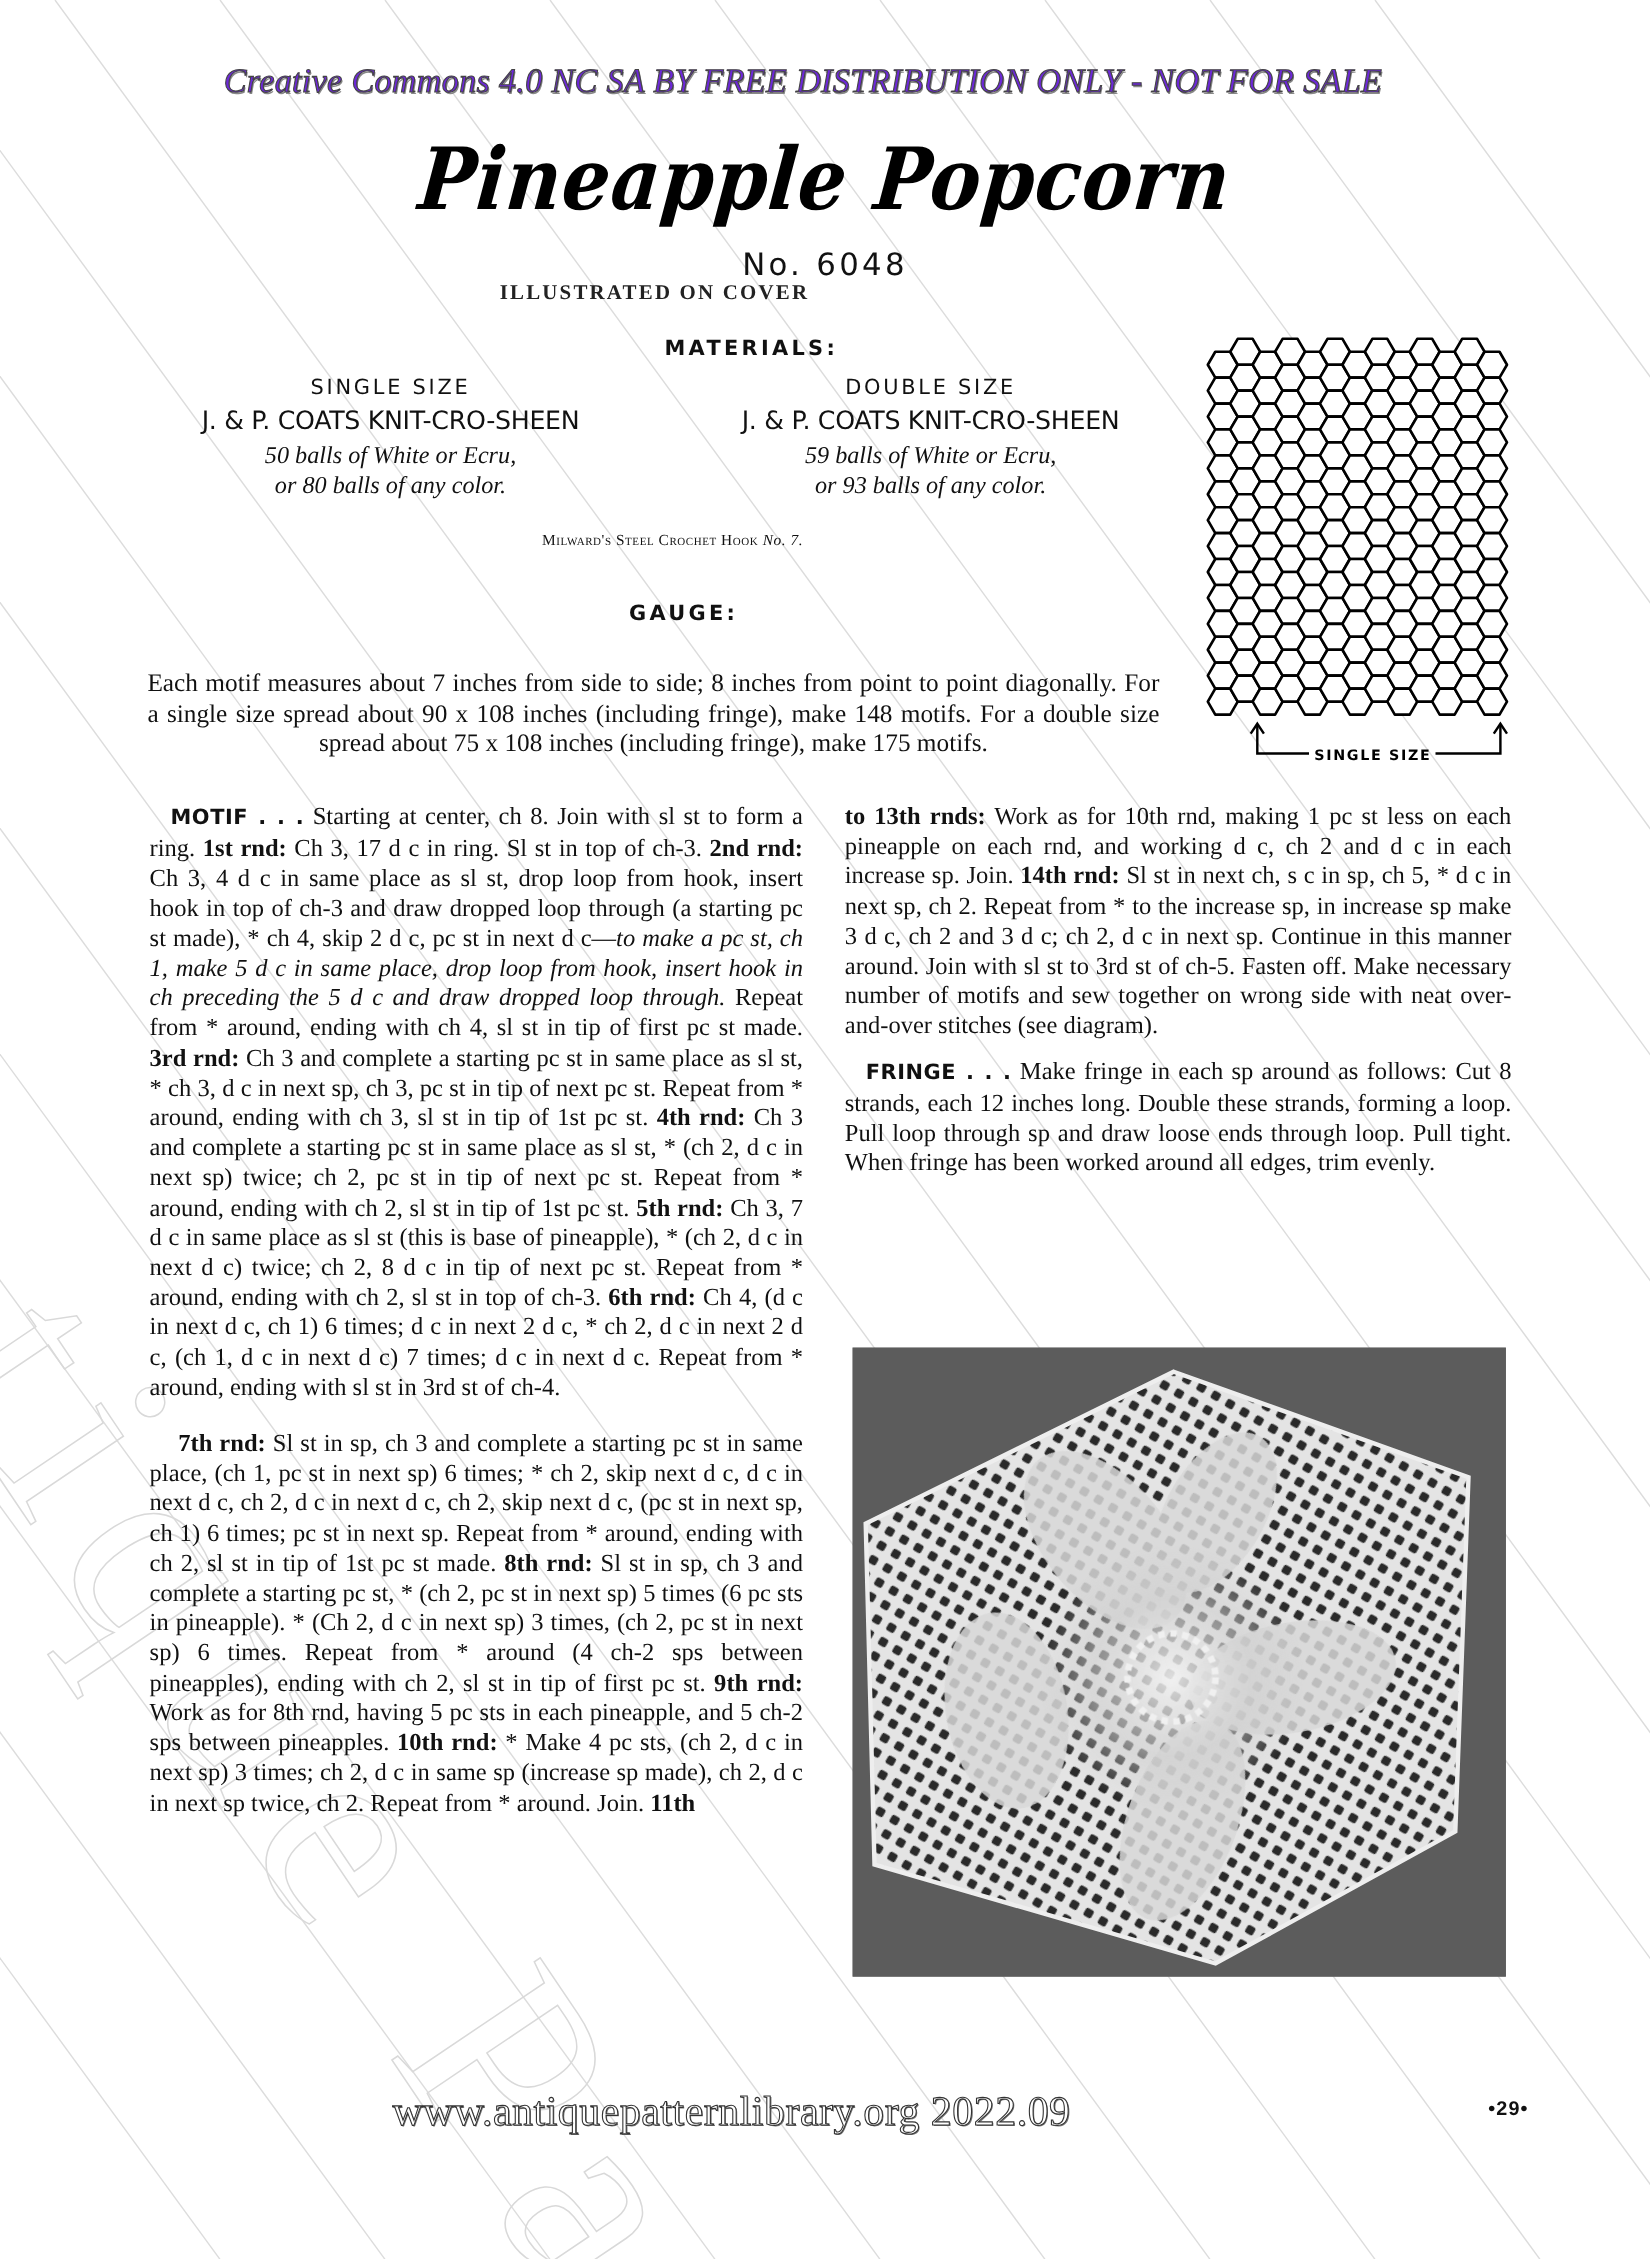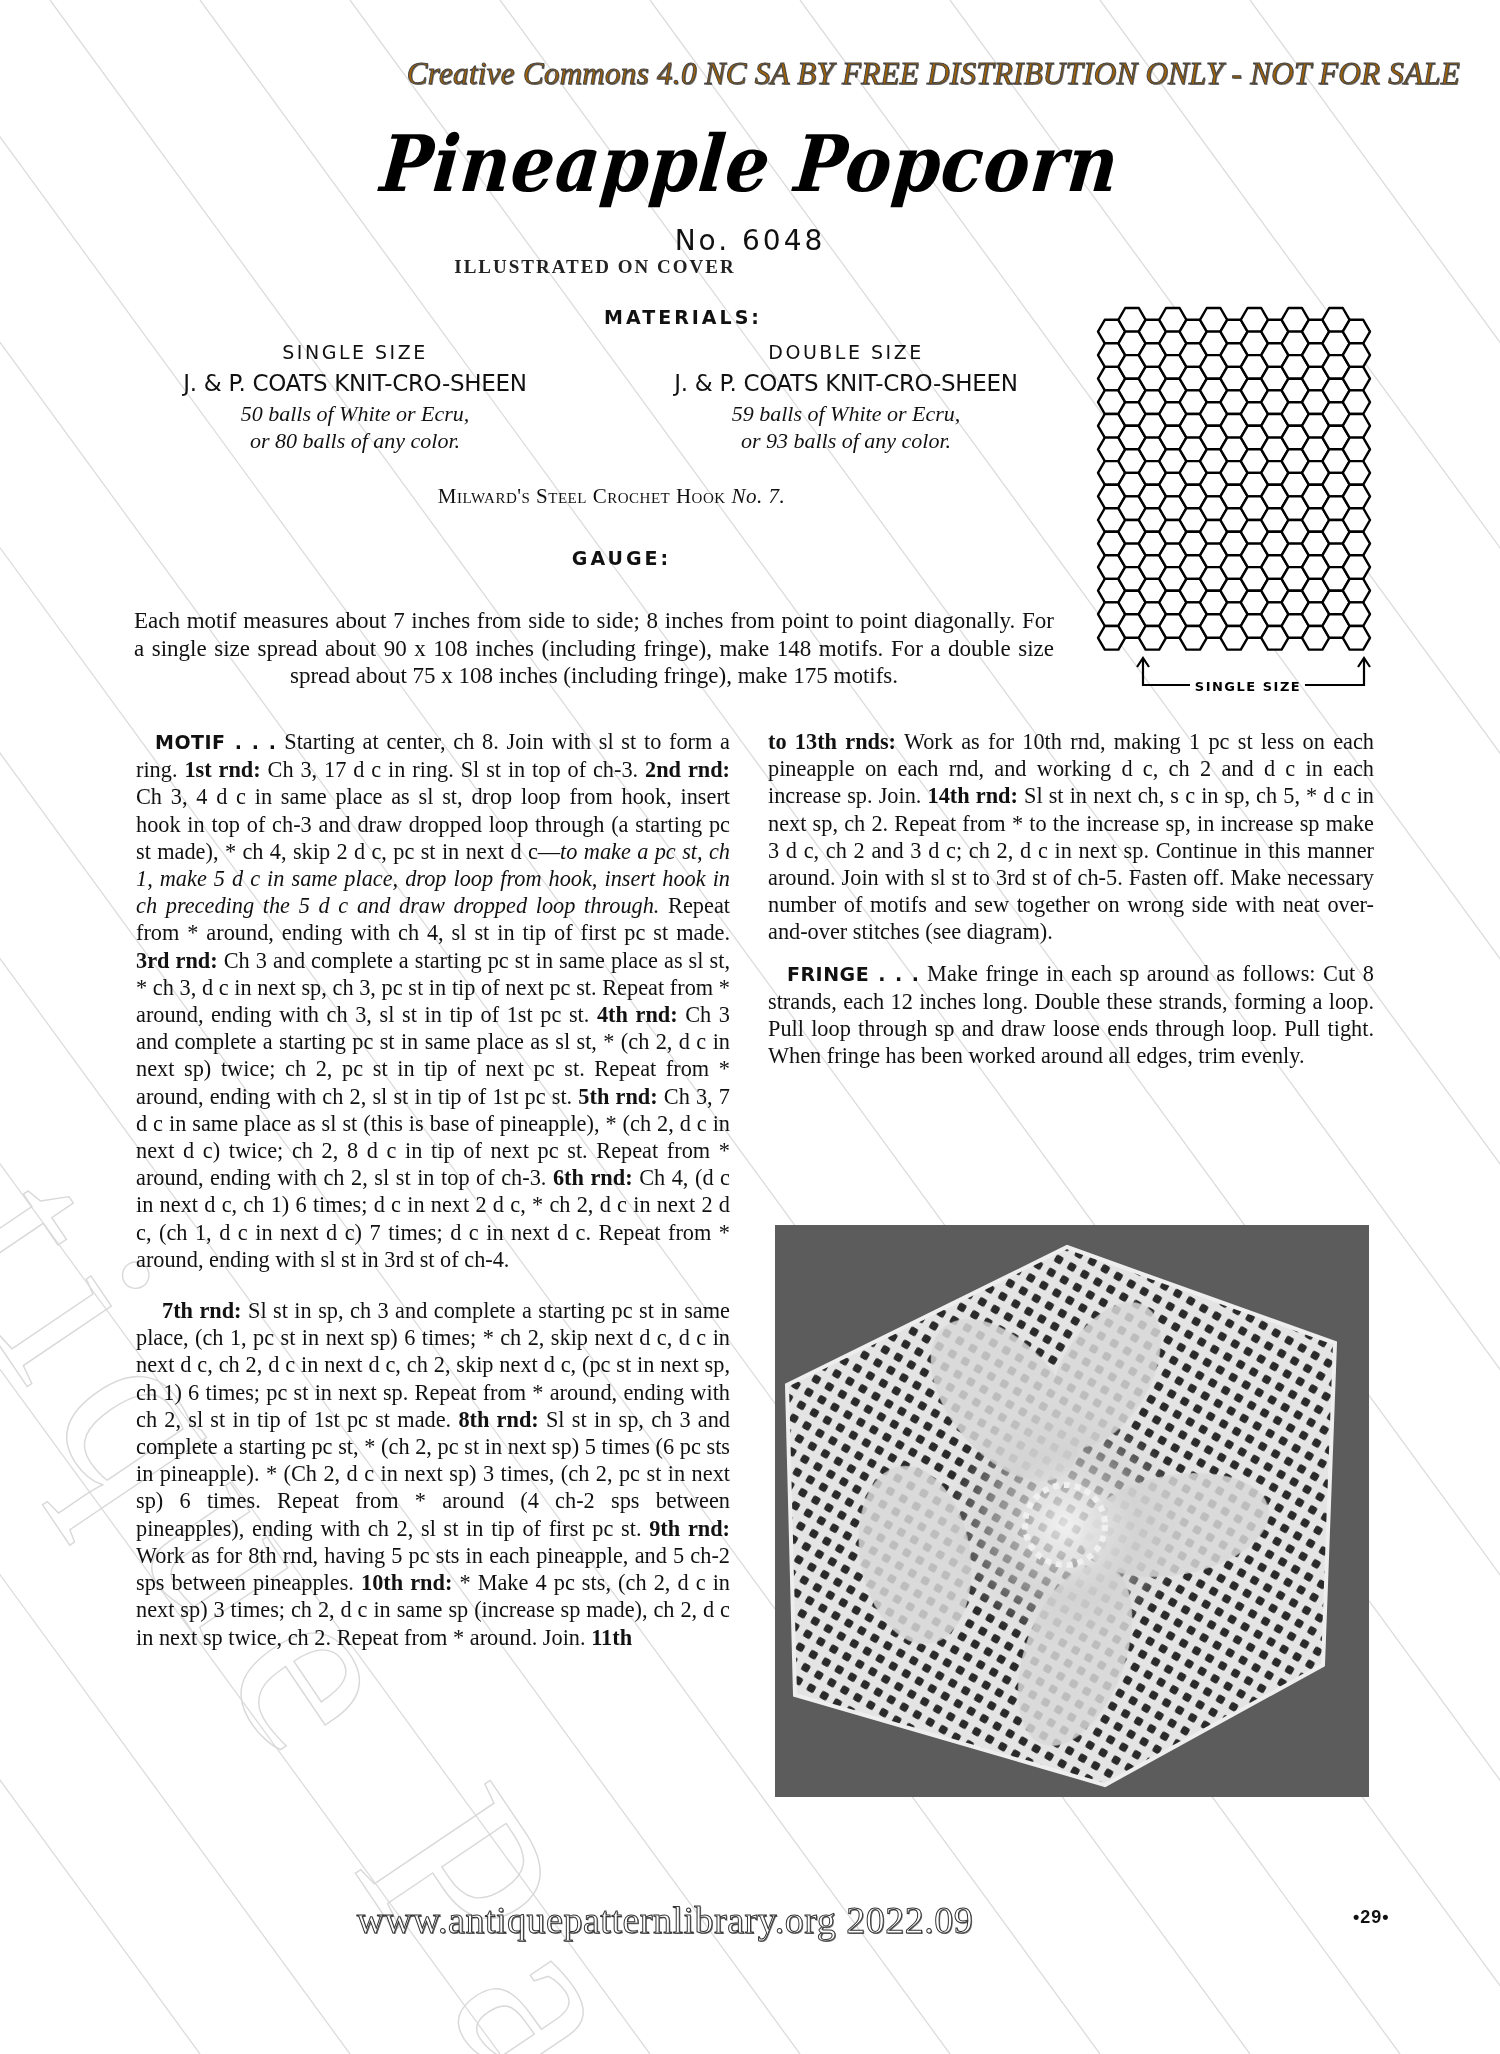--- a/index.html
+++ b/index.html
@@ -9,40 +9,40 @@
   
   .wm-lines { position: absolute; inset: 0; pointer-events: none; z-index: 0; }
   .wm-text { position: absolute; left: -80px; top: 820px; width: 2400px;
              transform: rotate(56deg); transform-origin: 0 0;
              font-family: "Liberation Serif", serif; font-size: 250px; letter-spacing: 30px;
              color: transparent; -webkit-text-stroke: 1.4px #d9d9d9; white-space: nowrap;
              pointer-events: none; z-index: 0; }
 
   .abs { position: absolute; z-index: 1; }
 
-  .license { left: 0; width: 1460px; top: 56px; text-align: right;
+  .license { left: 0; width: 1460px; top: 56px; text-align: center;
              font-family: "Liberation Serif", serif; font-style: italic; font-size: 31px;
-             letter-spacing: 0.3px; color: #a16207; -webkit-text-stroke: 1px #444;
+             letter-spacing: 0.3px; color: #6d28d9; -webkit-text-stroke: 1px #444;
              text-shadow: 1px 1px 0 #888; }
   .title { left: 0; width: 1500px; top: 118px; text-align: center;
            font-family: "DejaVu Serif", serif; font-style: italic; font-weight: bold;
            font-size: 78px; letter-spacing: 1px; transform: scaleX(0.88) skewX(-6deg); color: #000; }
   .pattern-no { left: 0; width: 1500px; top: 224px; text-align: center;
                 font-family: "DejaVu Sans", sans-serif; font-size: 28px; letter-spacing: 3px; color: #111; }
   .illustrated { left: 0; width: 1190px; top: 256px; text-align: center;
                  font-size: 19px; font-weight: bold; letter-spacing: 2px; color: #222; }
 
   .materials-head { left: 0; width: 1366px; top: 306px; text-align: center;
                     font-family: "DejaVu Sans", sans-serif; font-weight: bold; font-size: 19px;
                     letter-spacing: 3px; }
   .mat-col { width: 430px; text-align: center; }
   .mat-size { font-family: "DejaVu Sans", sans-serif; font-size: 19px; letter-spacing: 2.5px; line-height: 28px; }
   .mat-brand { font-family: "DejaVu Sans", sans-serif; font-size: 23px; line-height: 34px; letter-spacing: -0.3px; }
   .mat-qty { font-style: italic; font-size: 22px; line-height: 27px; }
-  .hook { left: 0; width: 1223px; top: 484px; text-align: center; font-size: 21px;
+  .hook { left: 0; width: 1223px; top: 484px; text-align: center; font-size: 14px;
           font-variant: small-caps; letter-spacing: 0.5px; }
   .hook i { font-variant: normal; }
   .gauge-head { left: 0; width: 1243px; top: 547px; text-align: center;
                 font-family: "DejaVu Sans", sans-serif; font-weight: bold; font-size: 19px; letter-spacing: 3px; }
   .gauge-text { left: 134px; width: 920px; top: 607px; font-size: 23px; line-height: 27.5px;
                 text-align: justify; text-align-last: center; }
 
   .diagram { left: 1090px; top: 296px; width: 300px; height: 410px; }
 
   .col { font-size: 22.3px; line-height: 27.2px; text-align: justify; }

